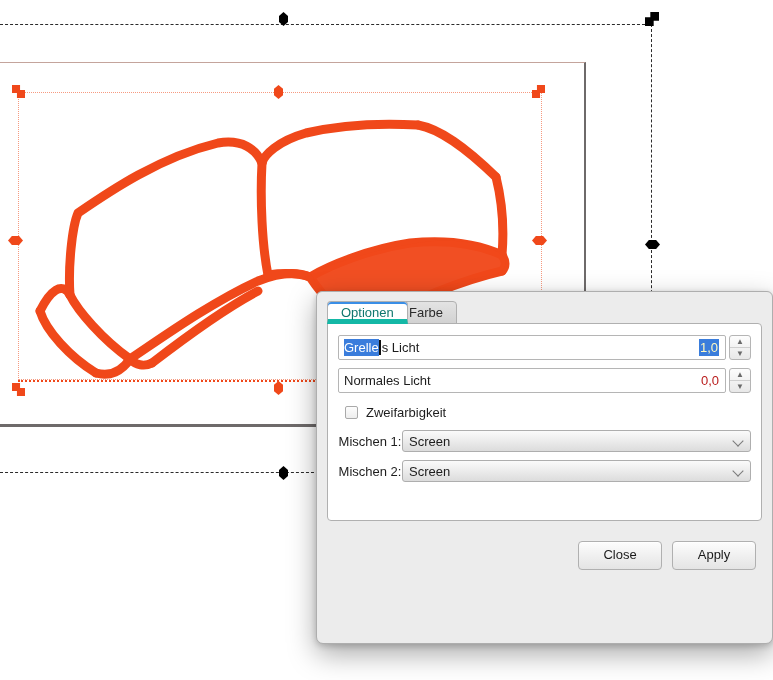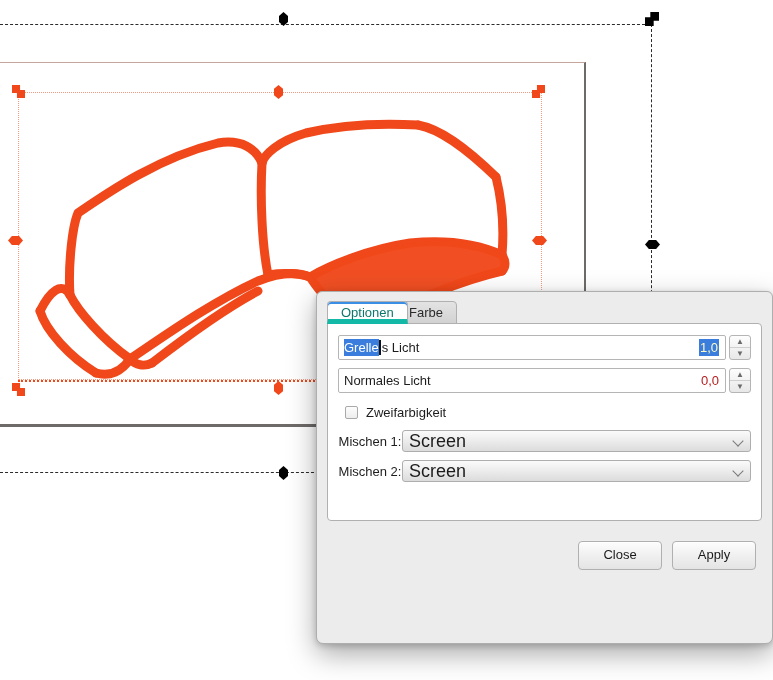--- a/index.html
+++ b/index.html
@@ -163,21 +163,21 @@
   }
   .cb-label{font-size:13px;}
 
   
   .sel-row{display:flex;align-items:center;margin-bottom:8px;text-align:center;}
   .sel-row .lbl{width:64px;font-size:13px;}
   .combo{
     flex:1;height:22px;display:flex;align-items:center;
     background:linear-gradient(to bottom,#fbfbfb,#dcdcdc);
     border:1px solid #aeaeae;border-radius:3px;
-    padding:0 6px;box-sizing:border-box;font-size:18px;position:relative;
+    padding:0 6px;box-sizing:border-box;font-size:13px;position:relative;
   }
   .chev{position:absolute;right:7px;top:6px;width:9px;height:9px;}
   .chev::before{
     content:"";position:absolute;left:0;top:0;width:7px;height:7px;
     border:solid #7a7a7a;border-width:0 1.6px 1.6px 0;transform:rotate(45deg);
   }
 
   
   .footer{padding:0 10px;}
   .prev-row{display:flex;align-items:center;margin:13px 0 0 21px;}

